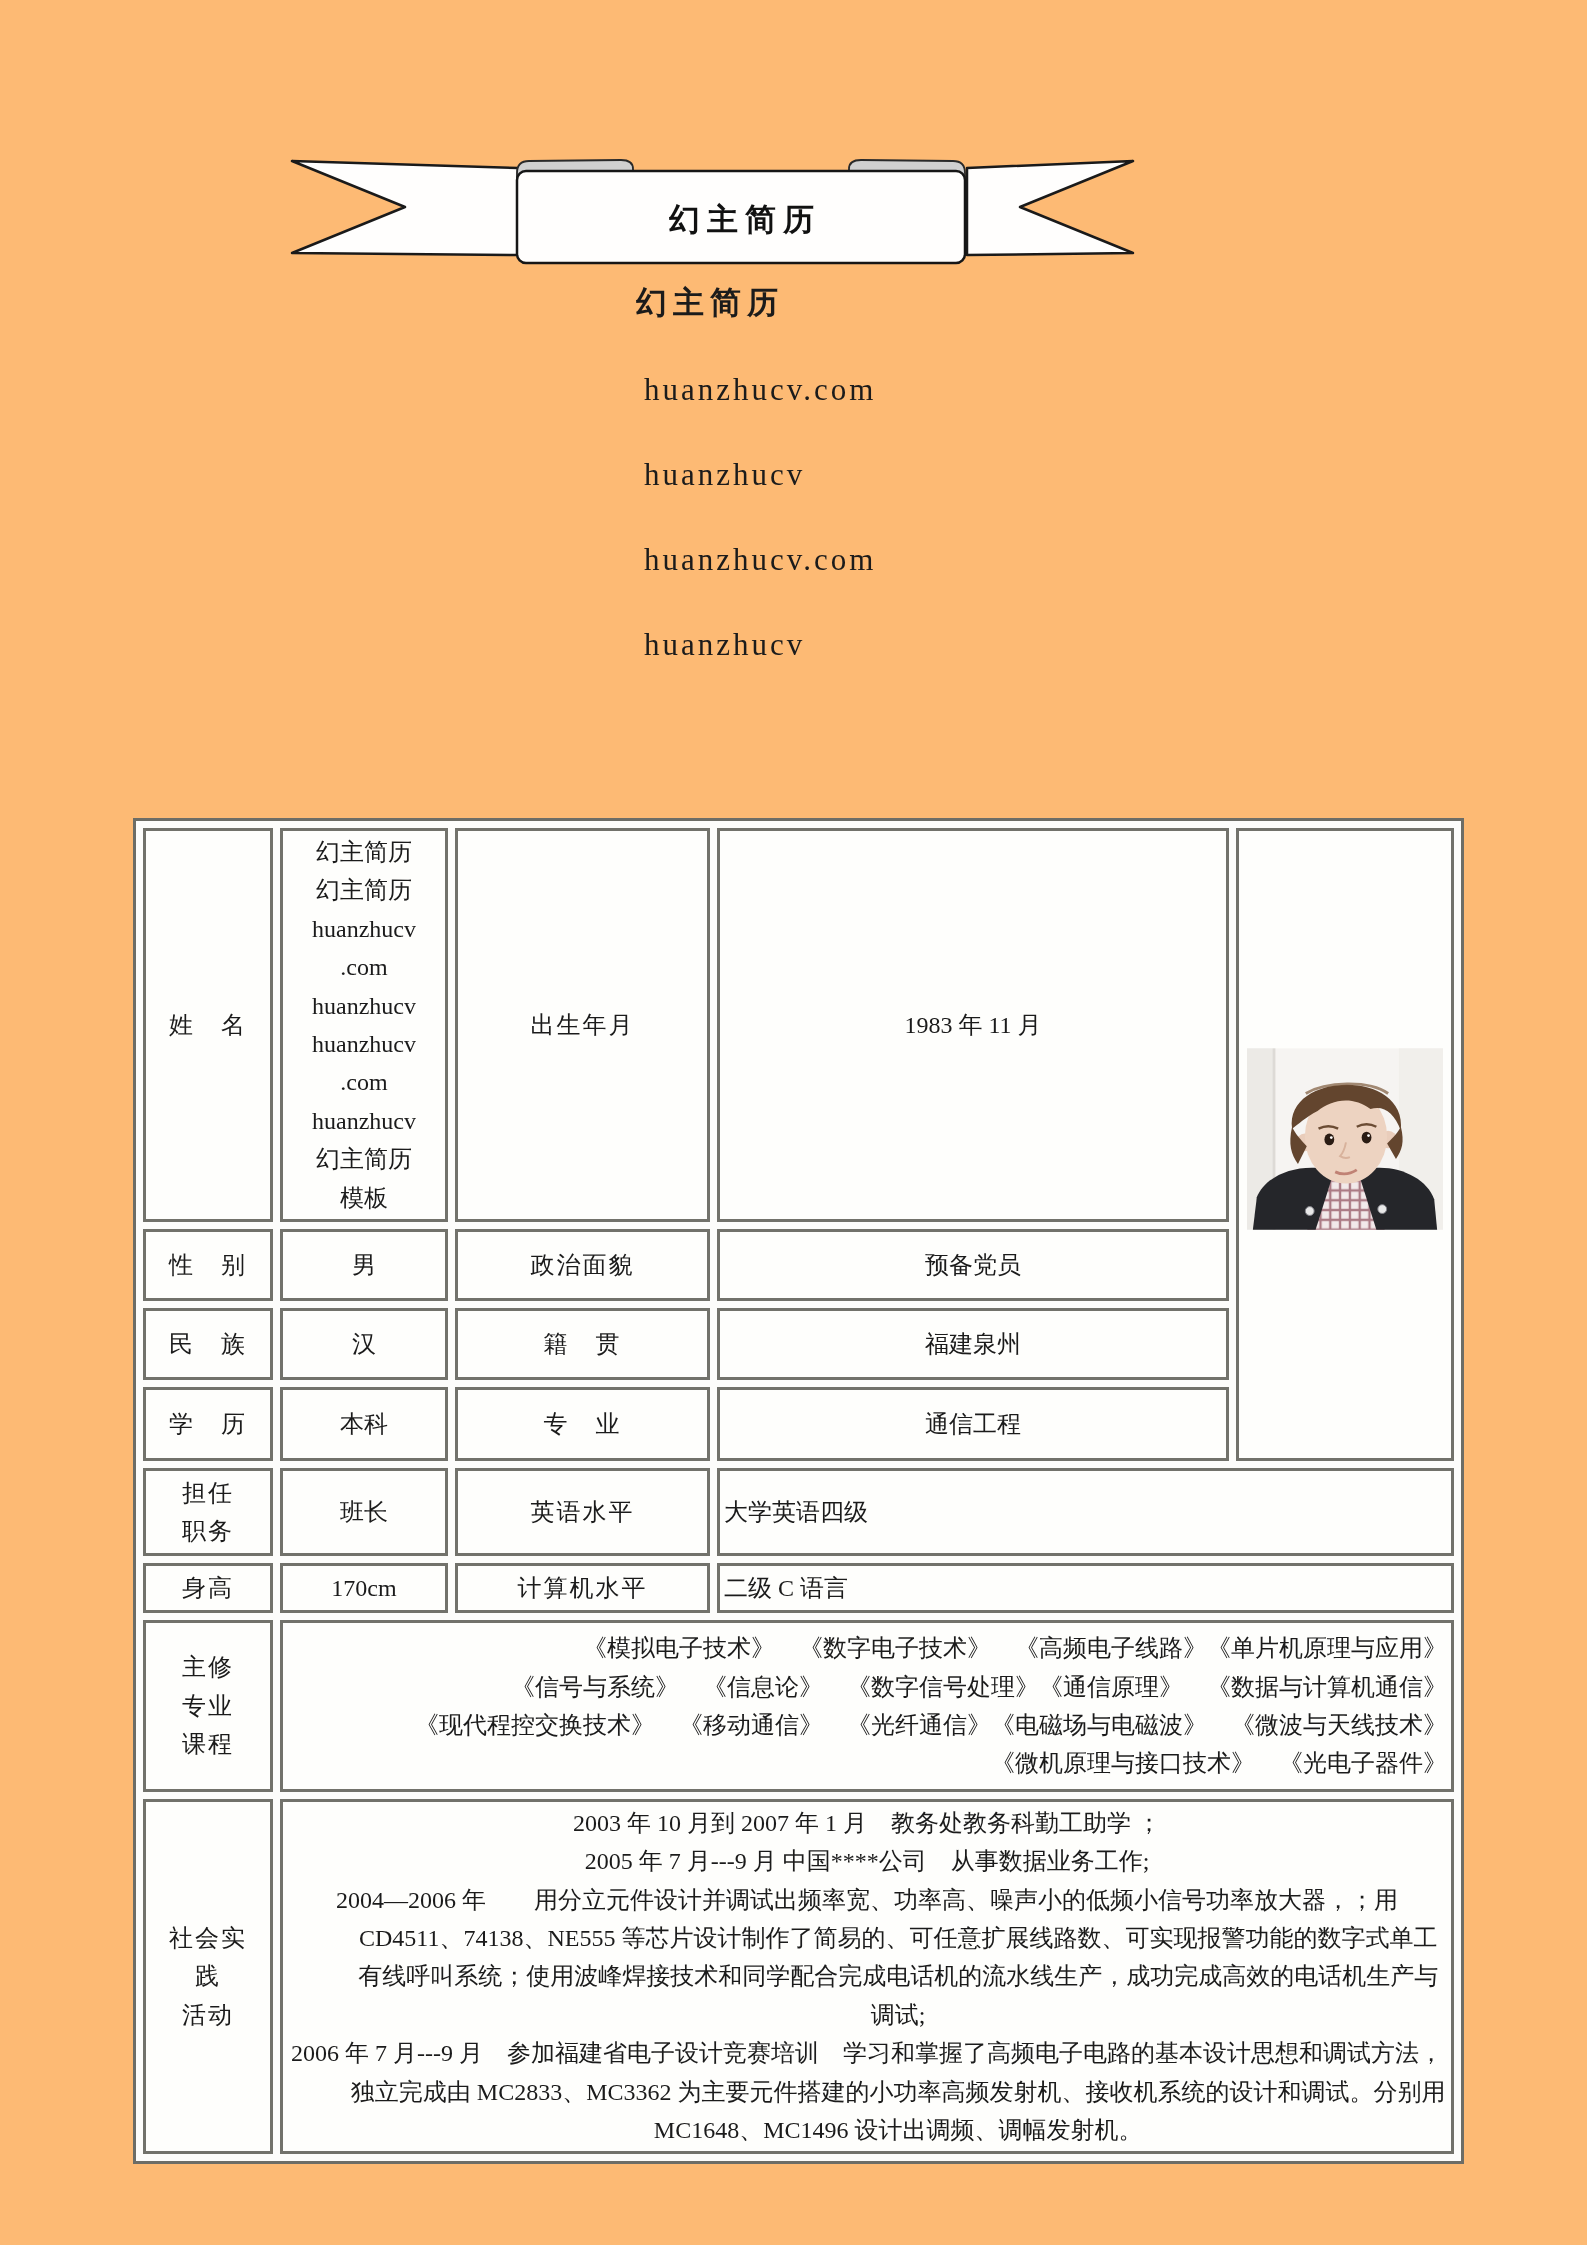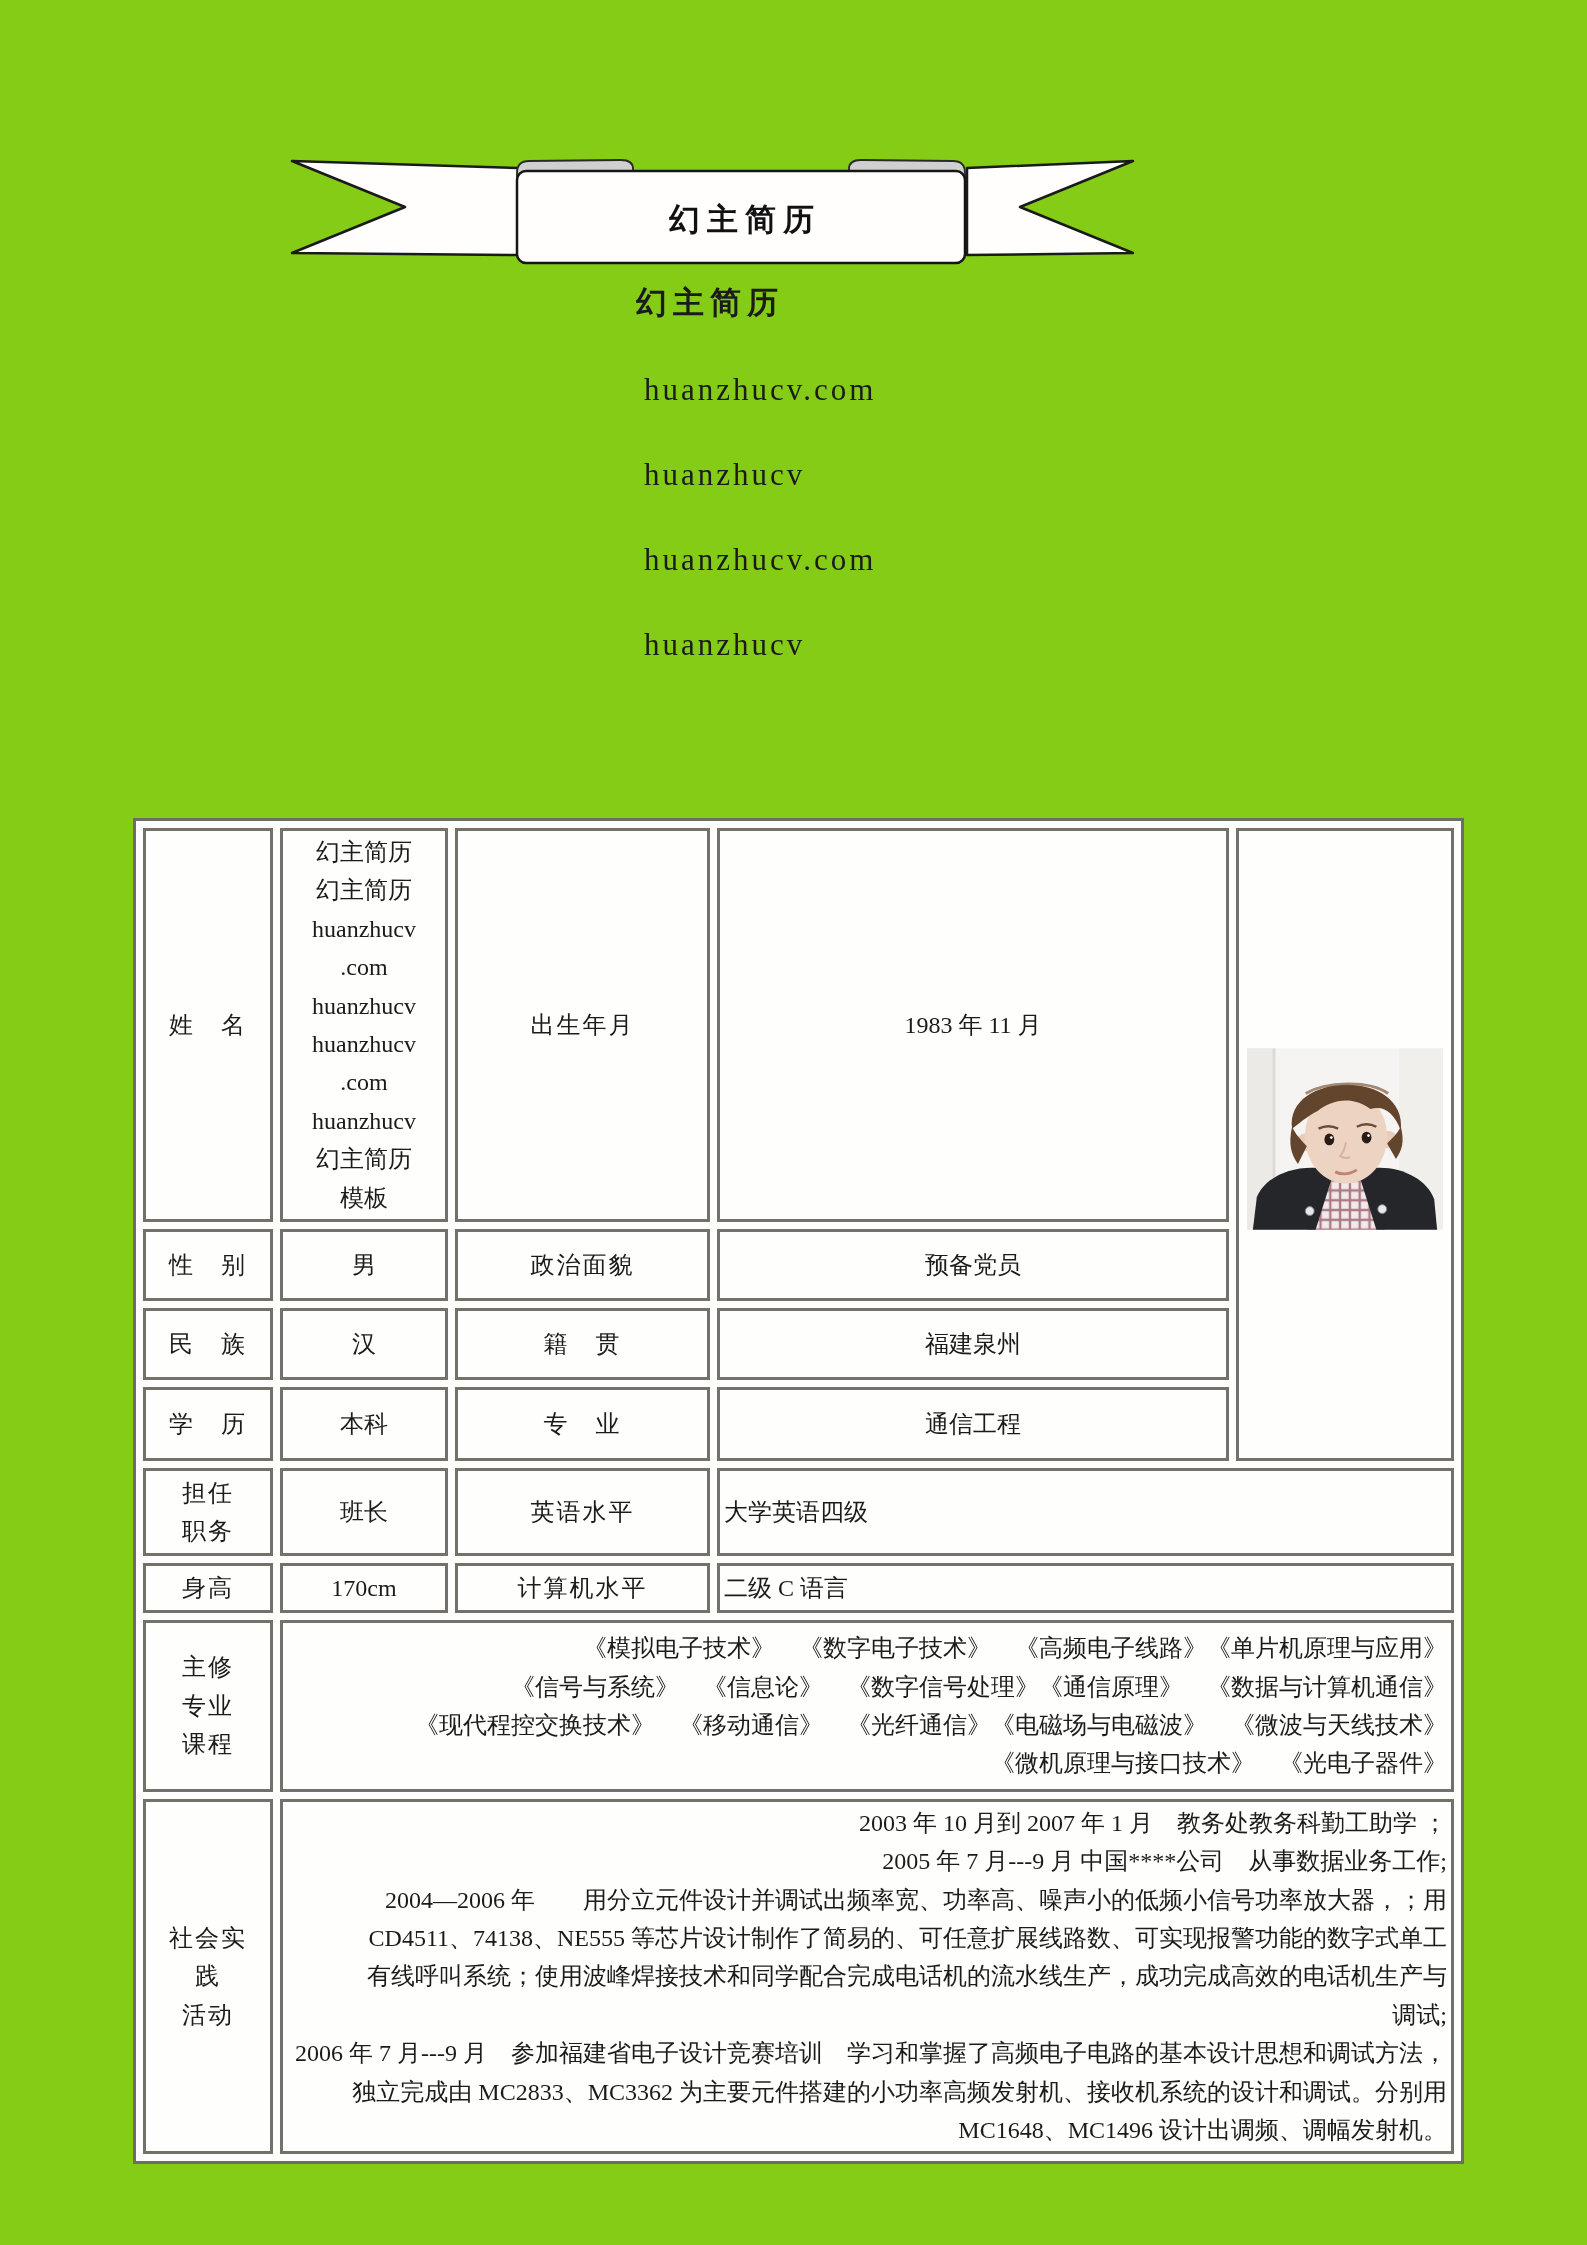--- a/index.html
+++ b/index.html
@@ -4,21 +4,21 @@
 <style>
   html,body{margin:0;padding:0;}
   body{
     width:1587px;height:2245px;
     background:#ffffff;
     font-family:"Liberation Serif","DejaVu Serif",serif;
     color:#1b1b1b;
   }
   .page{
     position:relative;width:1587px;height:2245px;
-    background:#84cc16;overflow:hidden;
+    background:#fdba74;overflow:hidden;
   }
   
   .ribbon{position:absolute;left:290px;top:157px;width:845px;height:118px;}
   .ribbon-title{
     font-family:"Liberation Serif","DejaVu Serif",serif;
     font-size:31px;font-weight:bold;letter-spacing:7px;fill:#111;
   }
   
   .hline{position:absolute;left:636px;font-size:31px;line-height:40px;white-space:nowrap;}
   .hline.cjk{letter-spacing:6px;font-weight:bold;}
@@ -40,21 +40,21 @@
   tr.r5{height:88px;} tr.r6{height:50px;} tr.r7{height:172px;} tr.r8{height:352px;}
   td.lbl{text-align:center;letter-spacing:2px;white-space:pre-line;}
   td.val-c{text-align:center;}
   td.val-l{text-align:left;padding-left:16px;}
   td.top{vertical-align:top;padding-top:16px;text-align:center;}
   td.top5{vertical-align:top;padding-top:10px;}
   td.name-val{white-space:pre-line;line-height:1.58;text-align:center;vertical-align:top;padding-top:14px;}
   td.lbl-tall{line-height:1.9;}
   td.lbl-tall2{line-height:2.2;}
   td.courses{vertical-align:top;text-align:right;padding:10px 10px 6px 12px;line-height:1.72;}
-  td.activities{vertical-align:top;text-align:right;padding:8px 14px 8px 12px;line-height:1.66;}
+  td.activities{vertical-align:top;text-align:center;padding:8px 14px 8px 12px;line-height:1.66;}
   td.activities p{margin:0;padding-left:2.6em;text-indent:-2.6em;}
   td.photo-cell{vertical-align:top;text-align:center;padding-top:7px;}
 </style>
 </head>
 <body>
 
 <div class="page">
 
   <svg class="ribbon" viewBox="0 0 845 118">
     <g stroke="#1a1a1a" stroke-width="2.5" fill="#fffefd" stroke-linejoin="round">

